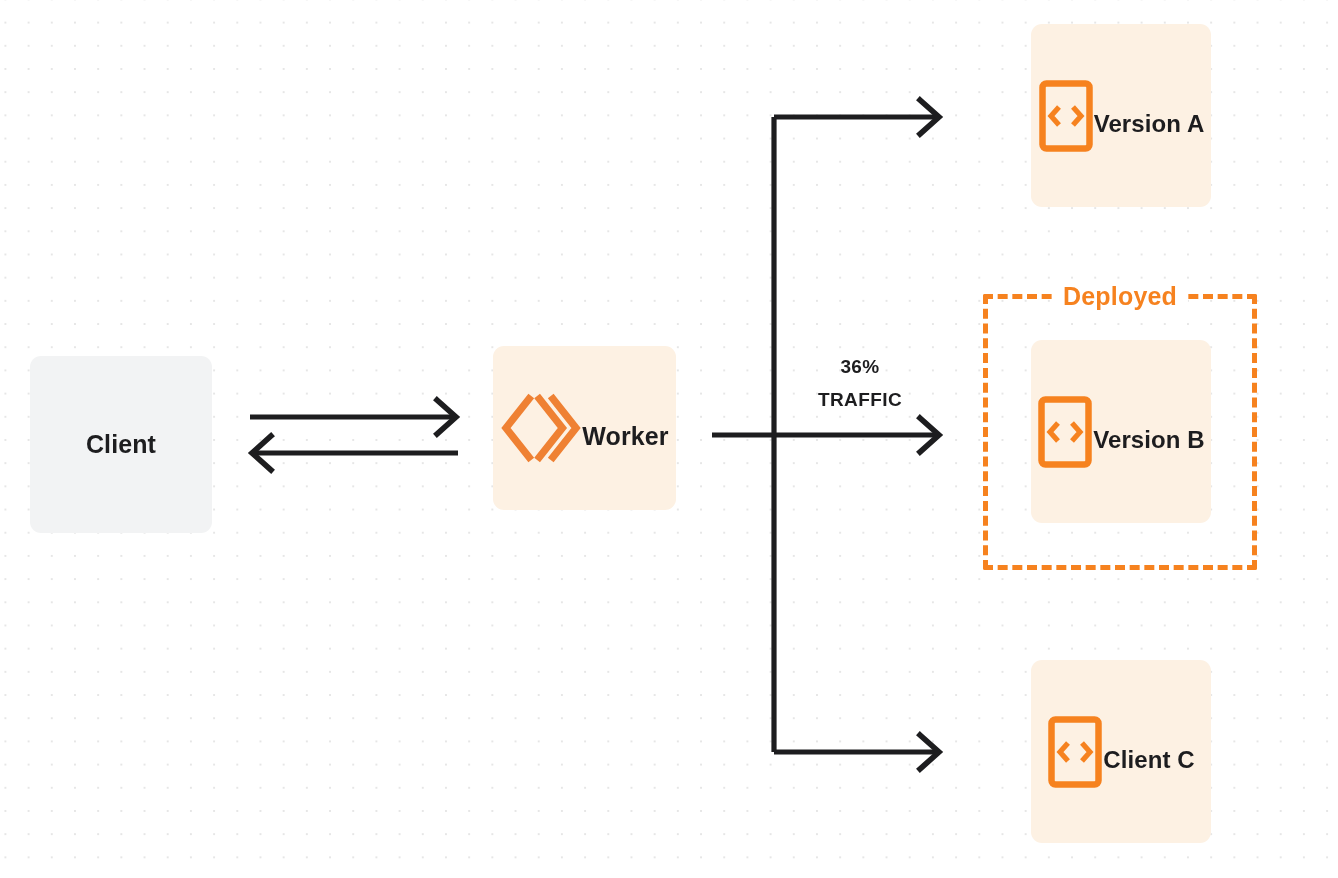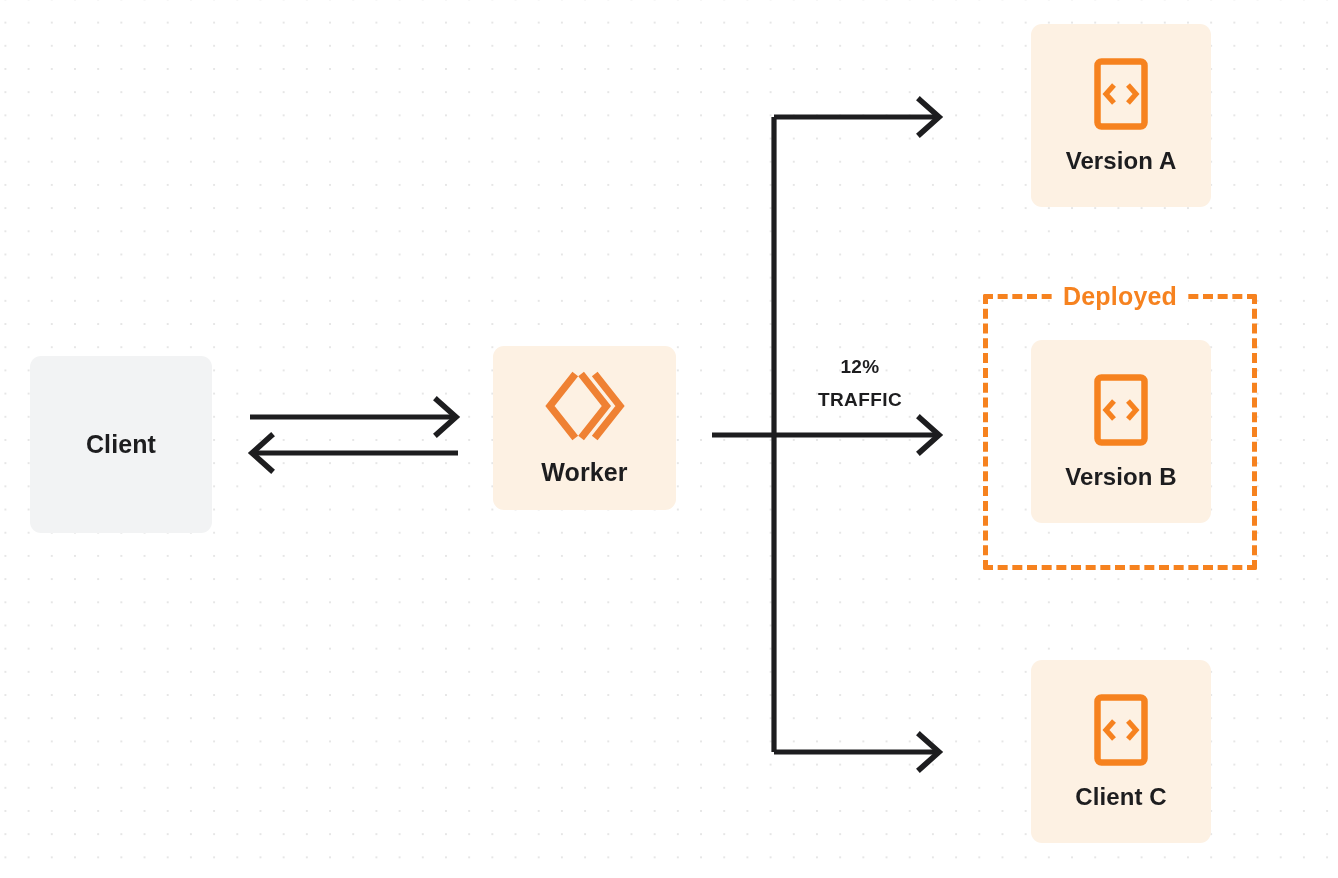--- a/index.html
+++ b/index.html
@@ -22,21 +22,20 @@
     background-image: radial-gradient(circle, #e6e6e6 1.3px, transparent 1.4px);
     background-size: 23.2px 23.2px;
     background-position: 17px 11px;
   }
 
   
   .node {
     position: absolute;
     box-sizing: border-box;
     display: flex;
-    flex-direction: column;
     align-items: center;
     justify-content: center;
     border-radius: 11px;
   }
   .node-label {
     font-weight: bold;
     color: #1d1d1f;
     letter-spacing: 0.1px;
     text-align: center;
     white-space: nowrap;
@@ -178,21 +177,21 @@
       <path class="conn-head" d="M 920 418 L 939 435 L 920 452"></path>
     </g>
 
     <g>
       <path class="conn-line" d="M 774 752 L 935 752"></path>
       <path class="conn-head" d="M 920 735 L 939 752 L 920 769"></path>
     </g>
   </svg>
 
   <div id="traffic-label">
-    <span class="traffic-pct">12%</span>
+    <span class="traffic-pct">36%</span>
     <span class="traffic-word">TRAFFIC</span>
   </div>
 
   <div id="client-node" class="node">
     <span class="node-label">Client</span>
   </div>
 
   <div id="worker-node" class="node">
     <span>
       <svg class="worker-logo" viewBox="0 0 84 74" xmlns="http://www.w3.org/2000/svg">

